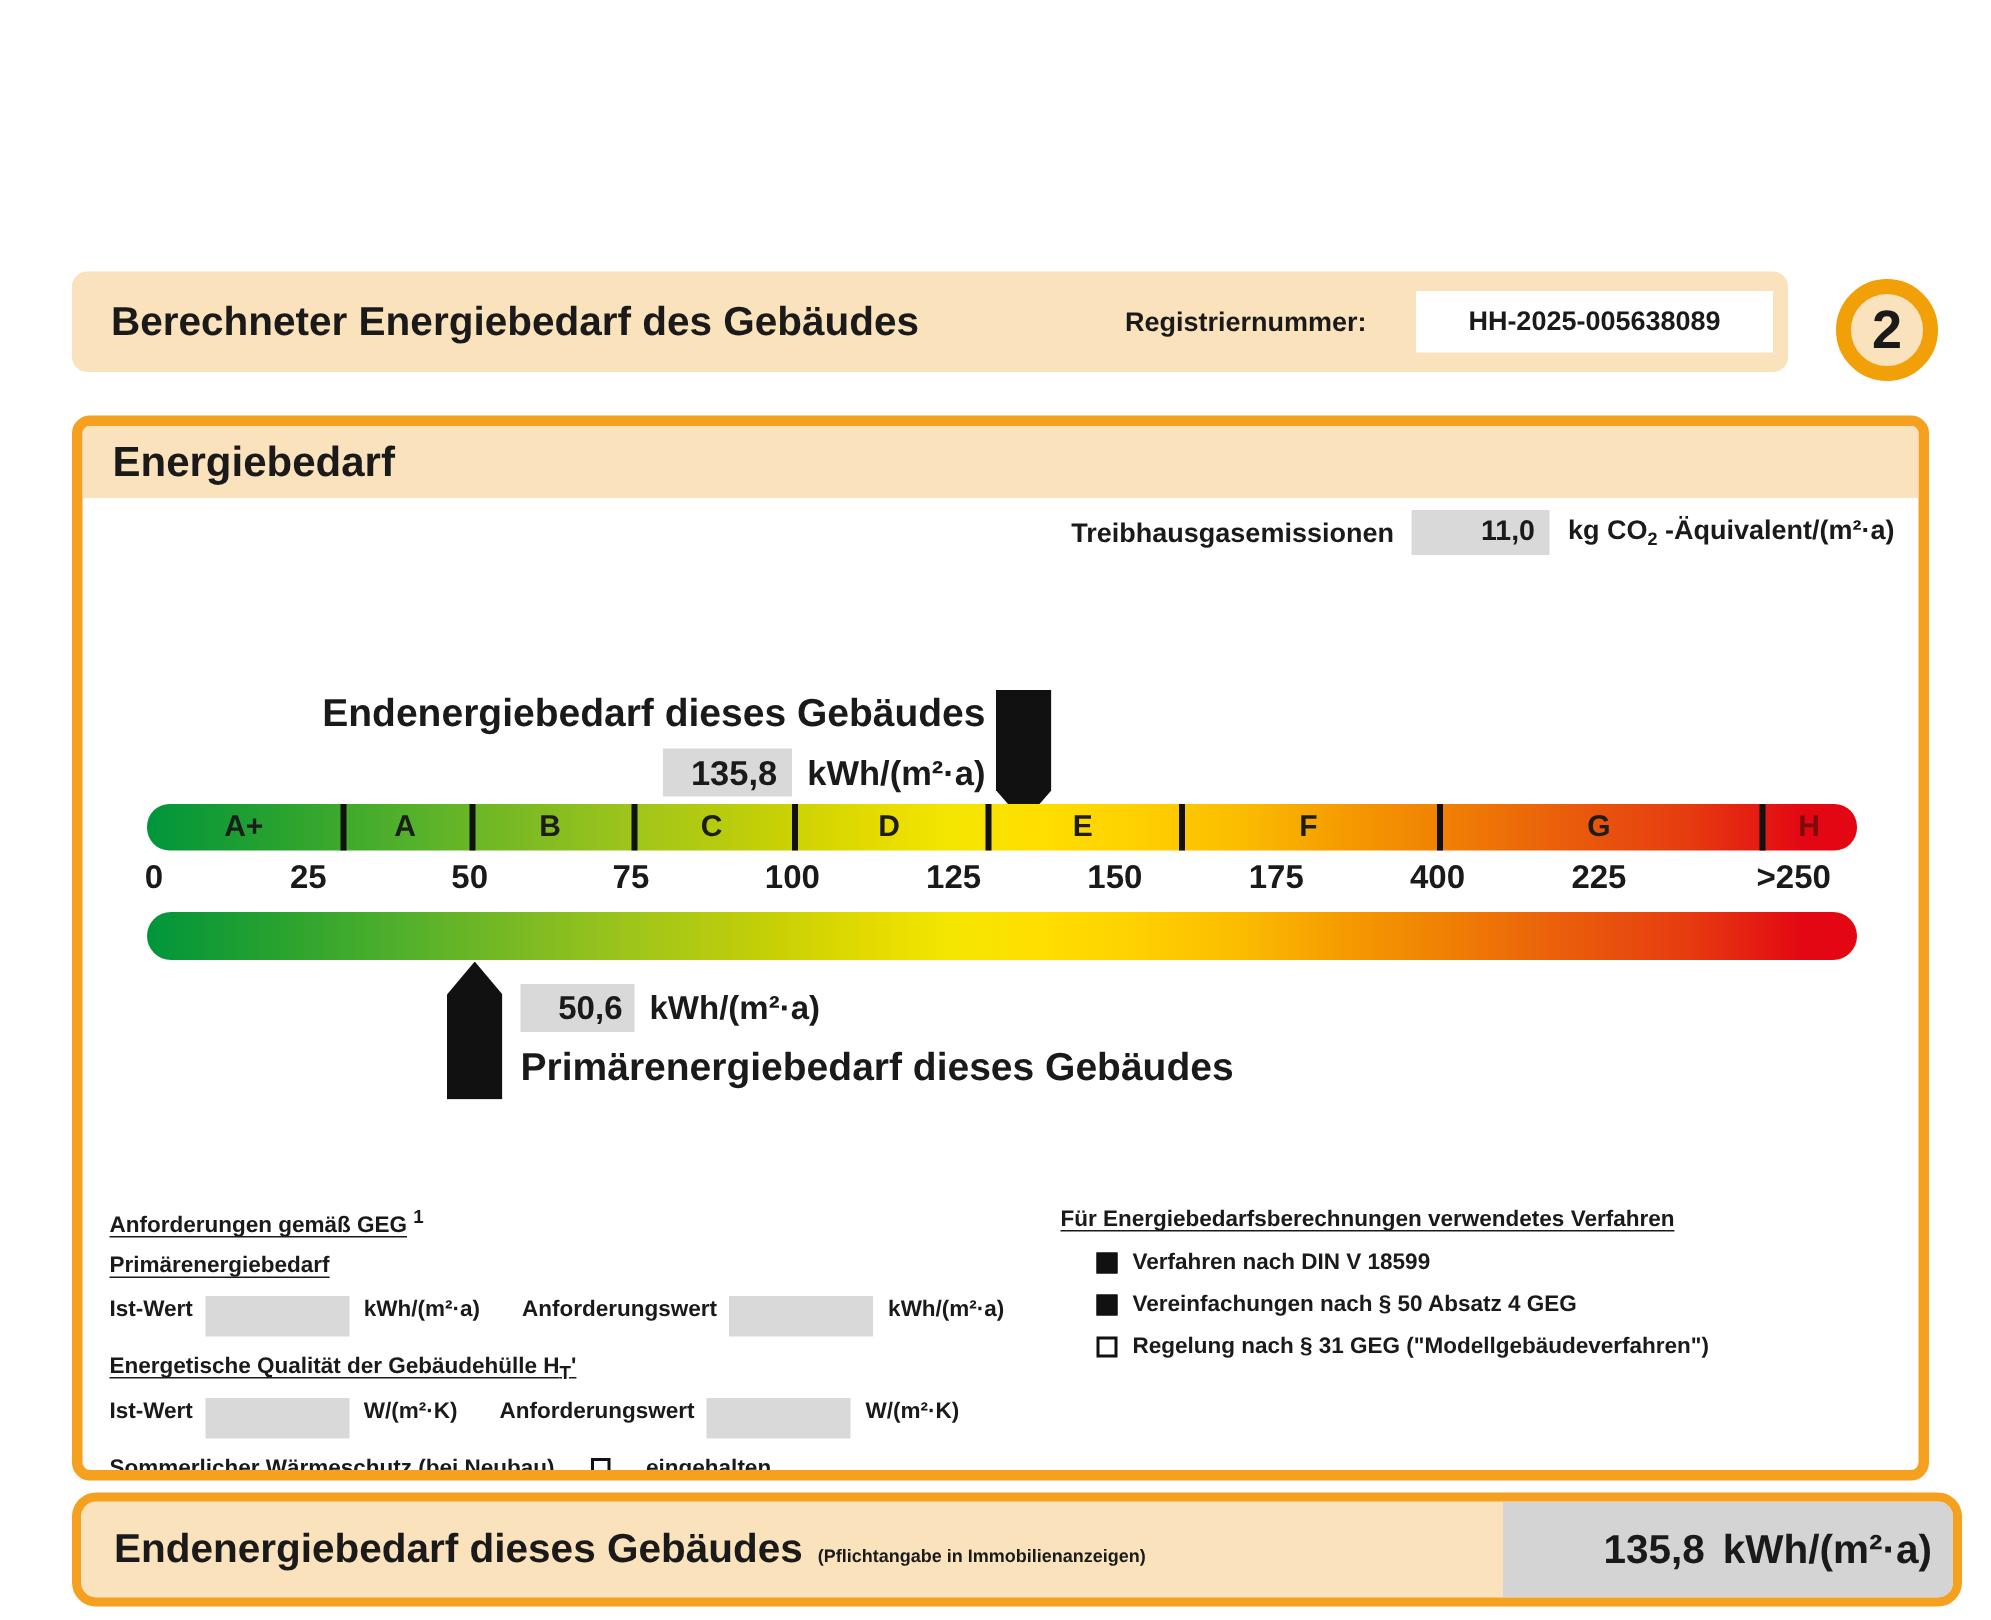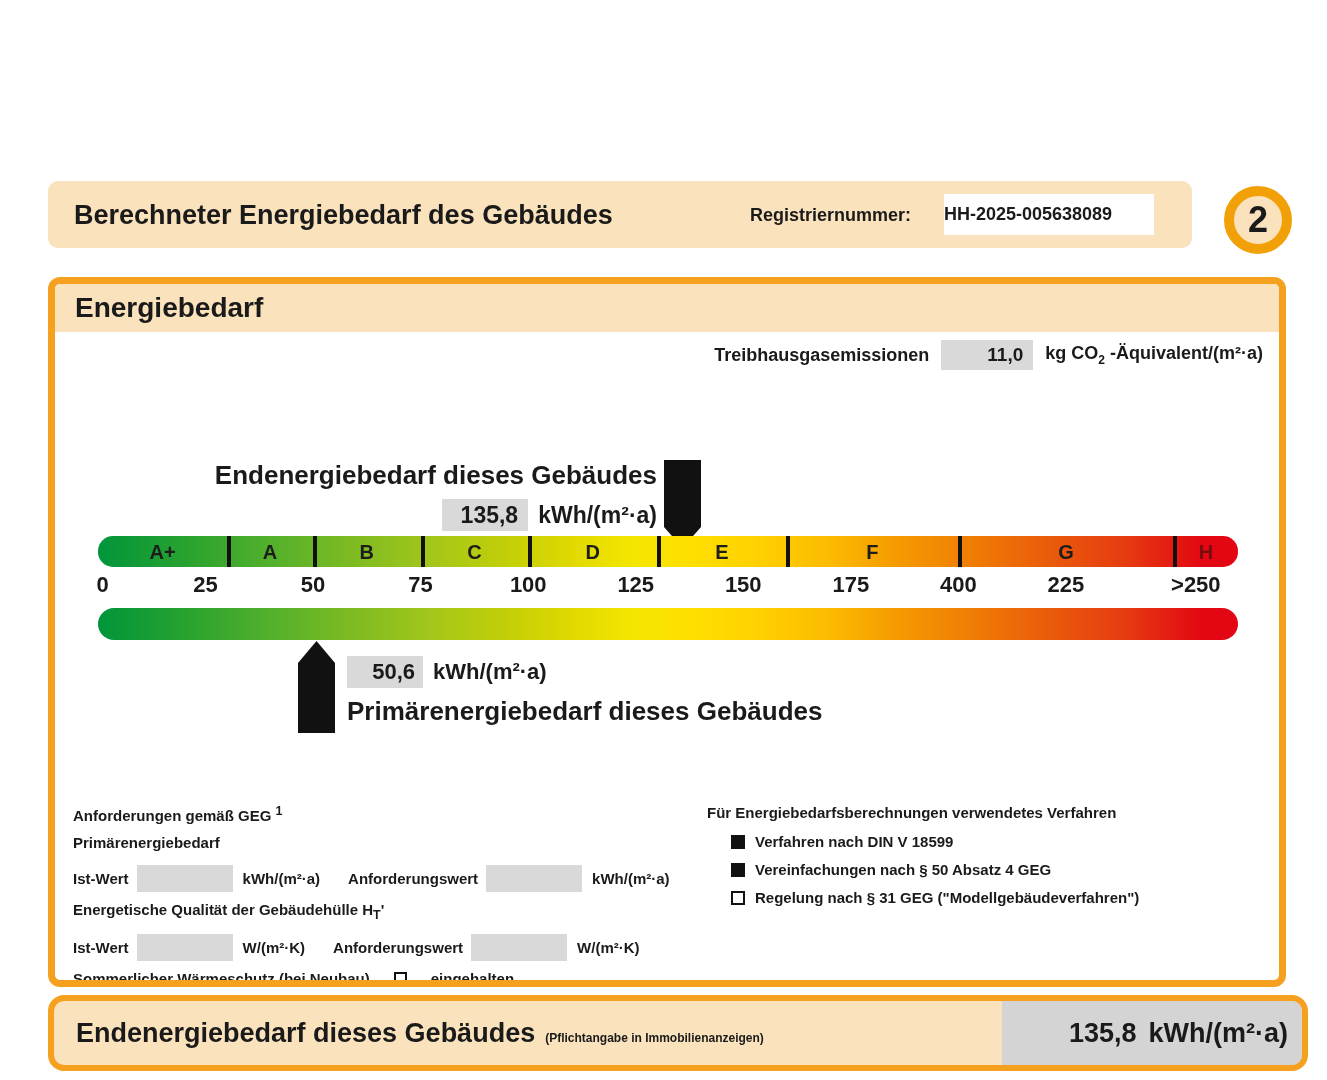--- a/index.html
+++ b/index.html
@@ -22,22 +22,22 @@
   .law-line   { font-size:14px; margin:-8px 0 0 18px; }
 
   
   .info-band {
     position:absolute; left:48px; top:181px; width:1144px; height:67px;
     background:#FAE2BC; border-radius:10px;
   }
   .band-title { position:absolute; left:26px; top:50%; transform:translateY(-50%); font-size:27px; }
   .reg-label  { position:absolute; left:702px; top:50%; transform:translateY(-50%); font-size:18px; }
   .reg-box {
-    position:absolute; left:896px; top:13px; width:210px; height:41px;
-    background:#fff; line-height:41px; font-size:18px;
+    position:absolute; left:896px; top:13px; width:238px; height:41px;
+    background:#fff; text-align:center; line-height:41px; font-size:18px;
   }
   .page-badge {
     position:absolute; left:1224px; top:186px; width:68px; height:68px;
     border:10px solid #F2A007; border-radius:50%; background:#FAE2BC;
     display:flex; align-items:center; justify-content:center; font-size:36px;
   }
 
   
   .main-box {
     position:absolute; left:48px; top:277px; width:1238px; height:710px;
@@ -86,24 +86,24 @@
   }
   .band-letter.h { color:#7a0c0c; }
   .tick-row { position:absolute; left:43px; top:288px; width:1140px; height:24px; }
   .tick-row span { position:absolute; top:0; transform:translateX(-50%); font-size:22px; white-space:nowrap; }
 
   .pe-value-row { position:absolute; left:292px; top:372px; display:flex; align-items:center; gap:10px; font-size:22px; }
   .pe-box { width:76px; height:32px; padding-right:8px; font-size:22px; }
   .pe-label { position:absolute; left:292px; top:412px; font-size:26px; }
 
   .req-block { position:absolute; left:18px; top:520px; width:620px; font-size:15px; }
-  .u { text-underline-offset:3px; }
+  .u { text-decoration:underline; text-underline-offset:3px; }
   .req-h1 { margin-bottom:10px; }
   .req-h2 { margin-bottom:12px; }
-  .req-row { display:flex; align-items:center; margin-bottom:8px; height:30px; }
+  .req-row { display:flex; align-items:flex-start; margin-bottom:8px; height:30px; }
   .req-row .lbl { margin-right:8px; }
   .field-box { width:96px; height:27px; background:#D9D9D9; }
   .req-row .unit { margin-left:10px; }
   .req-row .anf { margin-left:28px; margin-right:8px; }
   .req-h3 { margin-bottom:10px; margin-top:2px; }
   .summer-row { display:flex; align-items:center; gap:24px; margin-top:6px; }
   .cb { width:13px; height:13px; border:2px solid #111; background:#fff; flex:0 0 auto; }
   .cb.filled { background:#111; }
 
   .methods-block { position:absolute; left:652px; top:520px; width:540px; font-size:15px; }

